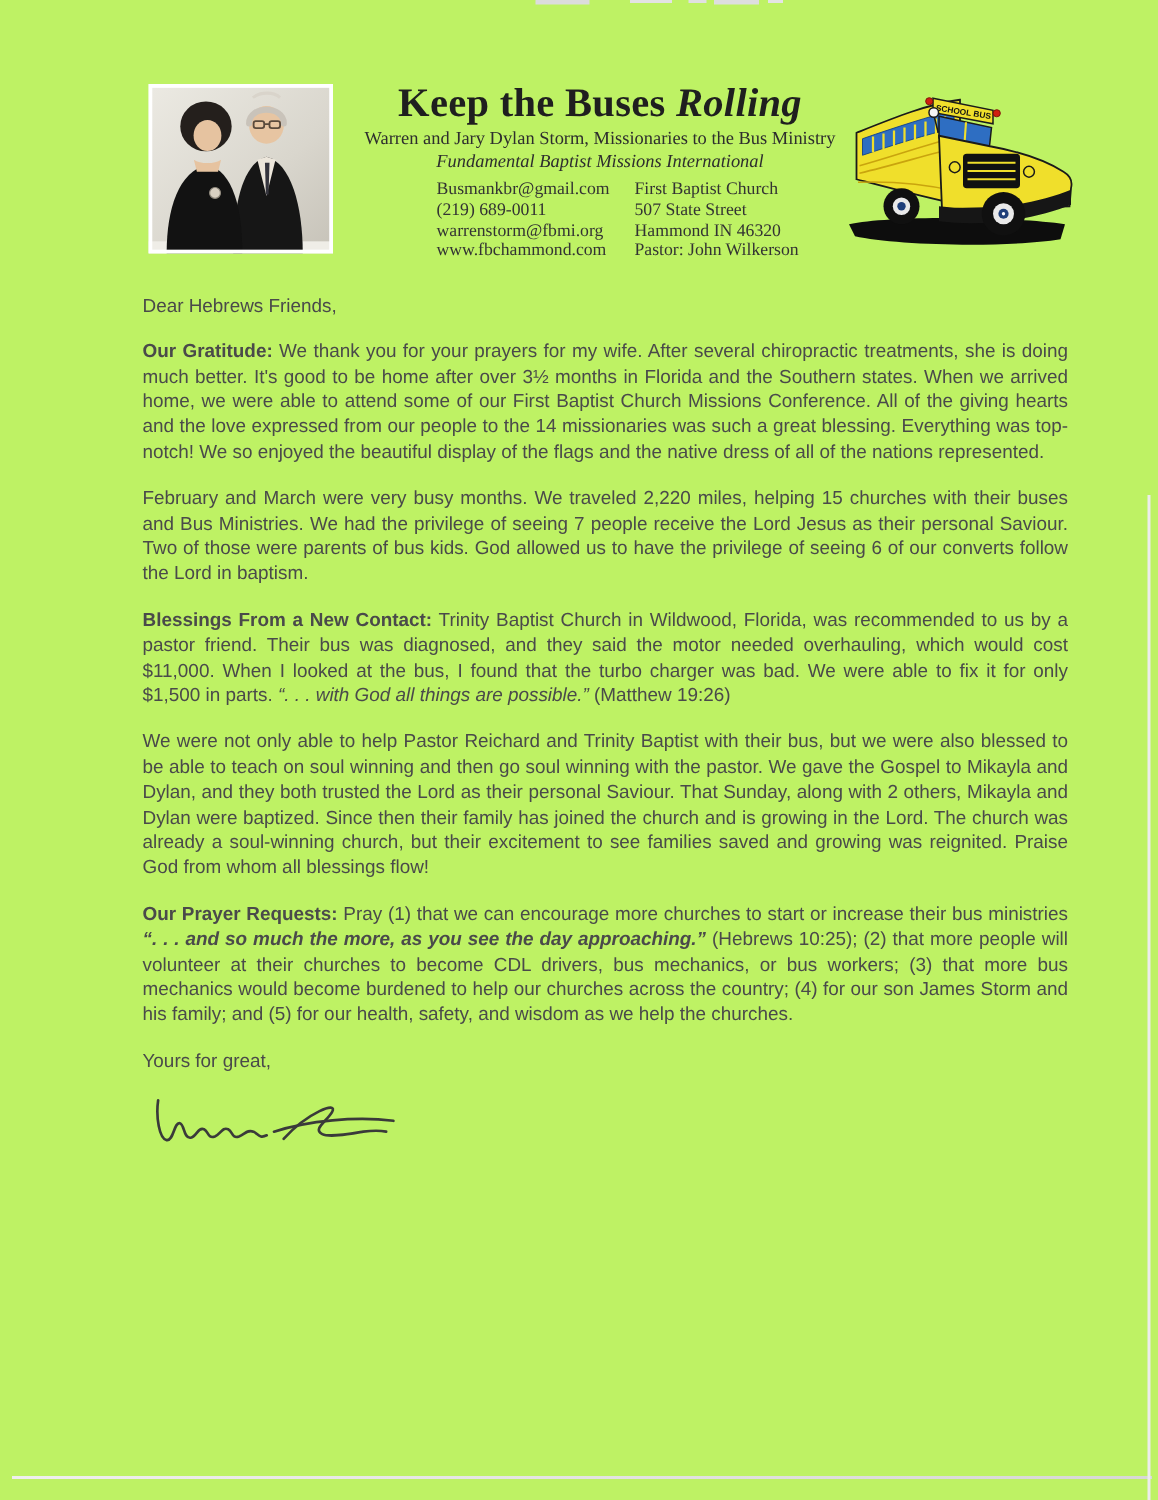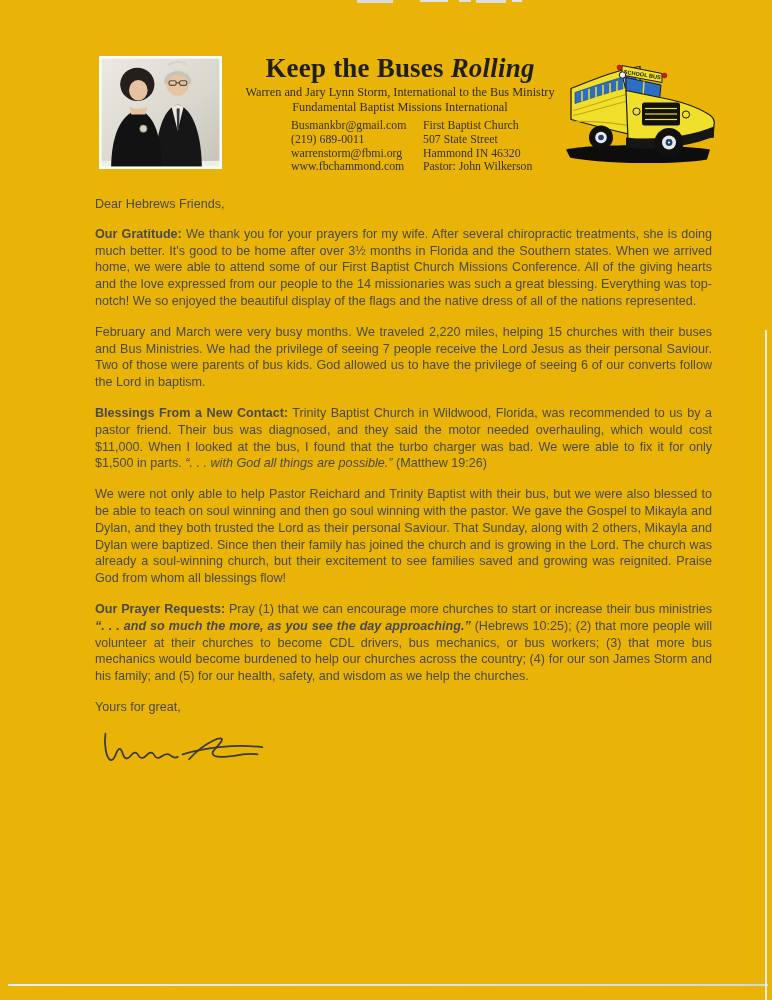--- a/index.html
+++ b/index.html
@@ -1,20 +1,20 @@
 <!DOCTYPE html>
 <html><head>
 <meta charset="utf-8">
 <style>
   html,body{margin:0;padding:0;}
   body{
     width:772px;height:1000px;background:#ffffff;position:relative;
     font-family:"Liberation Sans", sans-serif;overflow:hidden;
   }
-  .page{position:absolute;inset:0;background:#eab308;}
+  .page{position:absolute;inset:0;background:#bef264;}
 
   
   .scan-mark{position:absolute;background:#dcdcdc;}
   .scan-bottom-line{position:absolute;left:8px;top:984px;width:760px;height:2px;
     background:linear-gradient(to right,#efefef 0%,#e2e2e2 55%,#d7d7d7 100%);}
   .scan-right-line{position:absolute;left:765px;top:330px;width:2px;height:670px;background:#ececec;}
 
   
   .photo{position:absolute;left:99px;top:56px;width:123px;height:113px;}
   .masthead{position:absolute;left:228px;top:53px;width:344px;text-align:center;color:#222;}
@@ -90,22 +90,22 @@
         <ellipse cx="38" cy="28" rx="17" ry="16.5" fill="#241f1c"></ellipse>
         <ellipse cx="39" cy="34" rx="9.2" ry="10.2" fill="#e6c3a0"></ellipse>
         <path d="M30,50 C34,53 44,53 48,50 L46,58 L32,58 Z" fill="#e6c3a0"></path>
         <circle cx="44" cy="72" r="3.6" fill="#d8d0c2" stroke="#8e887c" stroke-width="0.8"></circle>
       </g>
       <rect x="1" y="1" width="120" height="110" fill="none" stroke="#ffffff" stroke-width="3"></rect>
     </svg>
 
     <div class="masthead">
       <h1><span>Keep the Buses </span><em>Rolling</em></h1>
-      <div class="subtitle">Warren and Jary Lynn Storm, International to the Bus Ministry</div>
-      <div class="subtitle" style="margin-top:0;">Fundamental Baptist Missions International</div>
+      <div class="subtitle">Warren and Jary Dylan Storm, Missionaries to the Bus Ministry</div>
+      <div class="subtitle" style="margin-top:0;font-style:italic;">Fundamental Baptist Missions International</div>
     </div>
 
     <div class="contact-col left">
       <div>Busmankbr@gmail.com</div>
       <div>(219) 689-0011</div>
       <div>warrenstorm@fbmi.org</div>
       <div>www.fbchammond.com</div>
     </div>
     <div class="contact-col right">
       <div>First Baptist Church</div>

